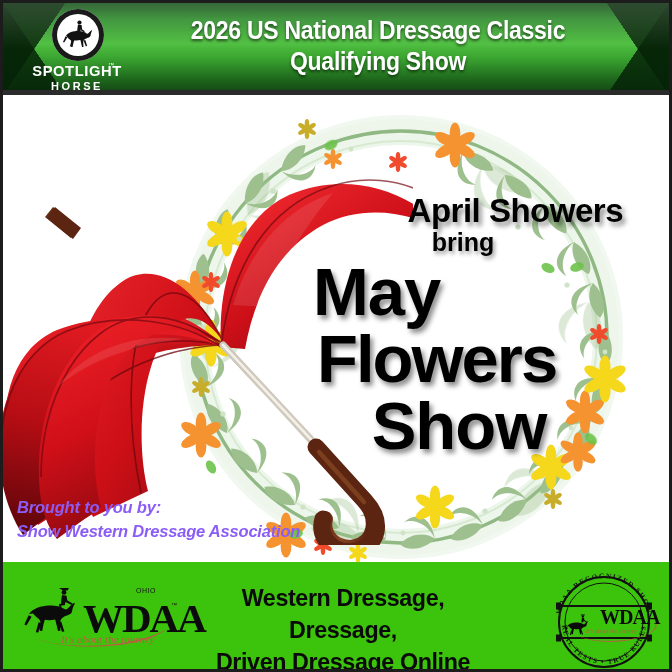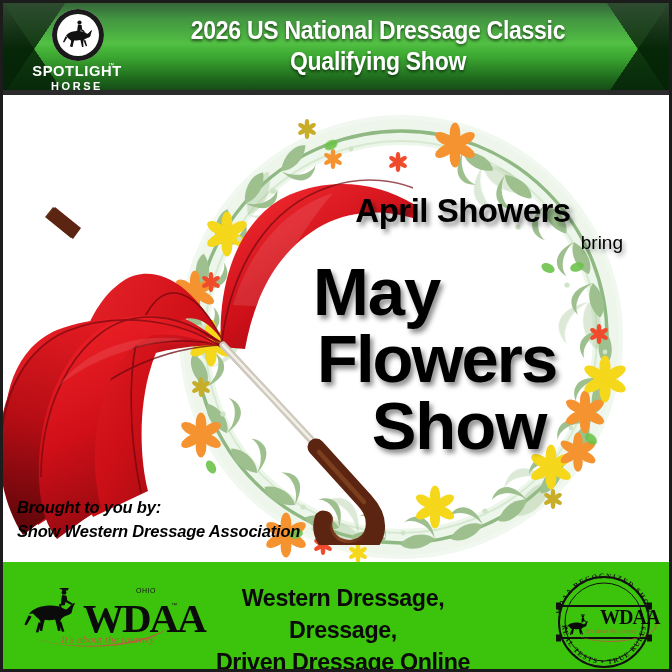--- a/index.html
+++ b/index.html
@@ -65,34 +65,34 @@
 
   
   #wreath{position:absolute;left:150px;top:-8px;width:530px;height:500px;}
 
   
   #umbrella{position:absolute;left:-20px;top:0px;width:430px;height:450px;}
 
   
   #headline{position:absolute;left:300px;top:98px;width:320px;}
   .hl{color:#000;font-family:"Liberation Sans",sans-serif;text-shadow:3px 4px 5px rgba(0,0,0,.45);}
-  #hl-april{font-size:33px;font-weight:bold;line-height:36px;text-align:center;
+  #hl-april{font-size:33px;font-weight:bold;line-height:36px;text-align:right;
       letter-spacing:-.5px;}
-  #hl-bring{font-size:19px;font-weight:normal;line-height:27px;text-align:right;
+  #hl-bring{font-size:25px;font-weight:bold;line-height:27px;text-align:center;
       text-shadow:2px 3px 4px rgba(0,0,0,.4);}
   #hl-may{font-size:67px;font-weight:bold;line-height:67px;text-align:left;
       margin-top:2px;margin-left:10px;letter-spacing:-1px;}
   #hl-flowers{font-size:67px;font-weight:bold;line-height:67px;text-align:left;
       letter-spacing:-2px;margin-left:14px;}
   #hl-show{font-size:67px;font-weight:bold;line-height:67px;text-align:center;
       letter-spacing:-1px;margin-right:8px;}
 
   
   #brought{position:absolute;left:14px;top:400px;font-style:italic;font-weight:bold;
-     color:#000000;font-size:16.5px;line-height:24px;font-family:"Liberation Sans",sans-serif;
+     color:#8b5cf6;font-size:16.5px;line-height:24px;font-family:"Liberation Sans",sans-serif;
      letter-spacing:-.2px;}
   #brought span{display:block;}
 
   
   #footer{
     position:absolute;left:0;top:559px;width:666px;height:107px;
     background:#3cc40c;overflow:hidden;padding-left:36px;
   }
   #ftr-title{
     position:absolute;left:175px;top:20px;width:330px;text-align:center;

